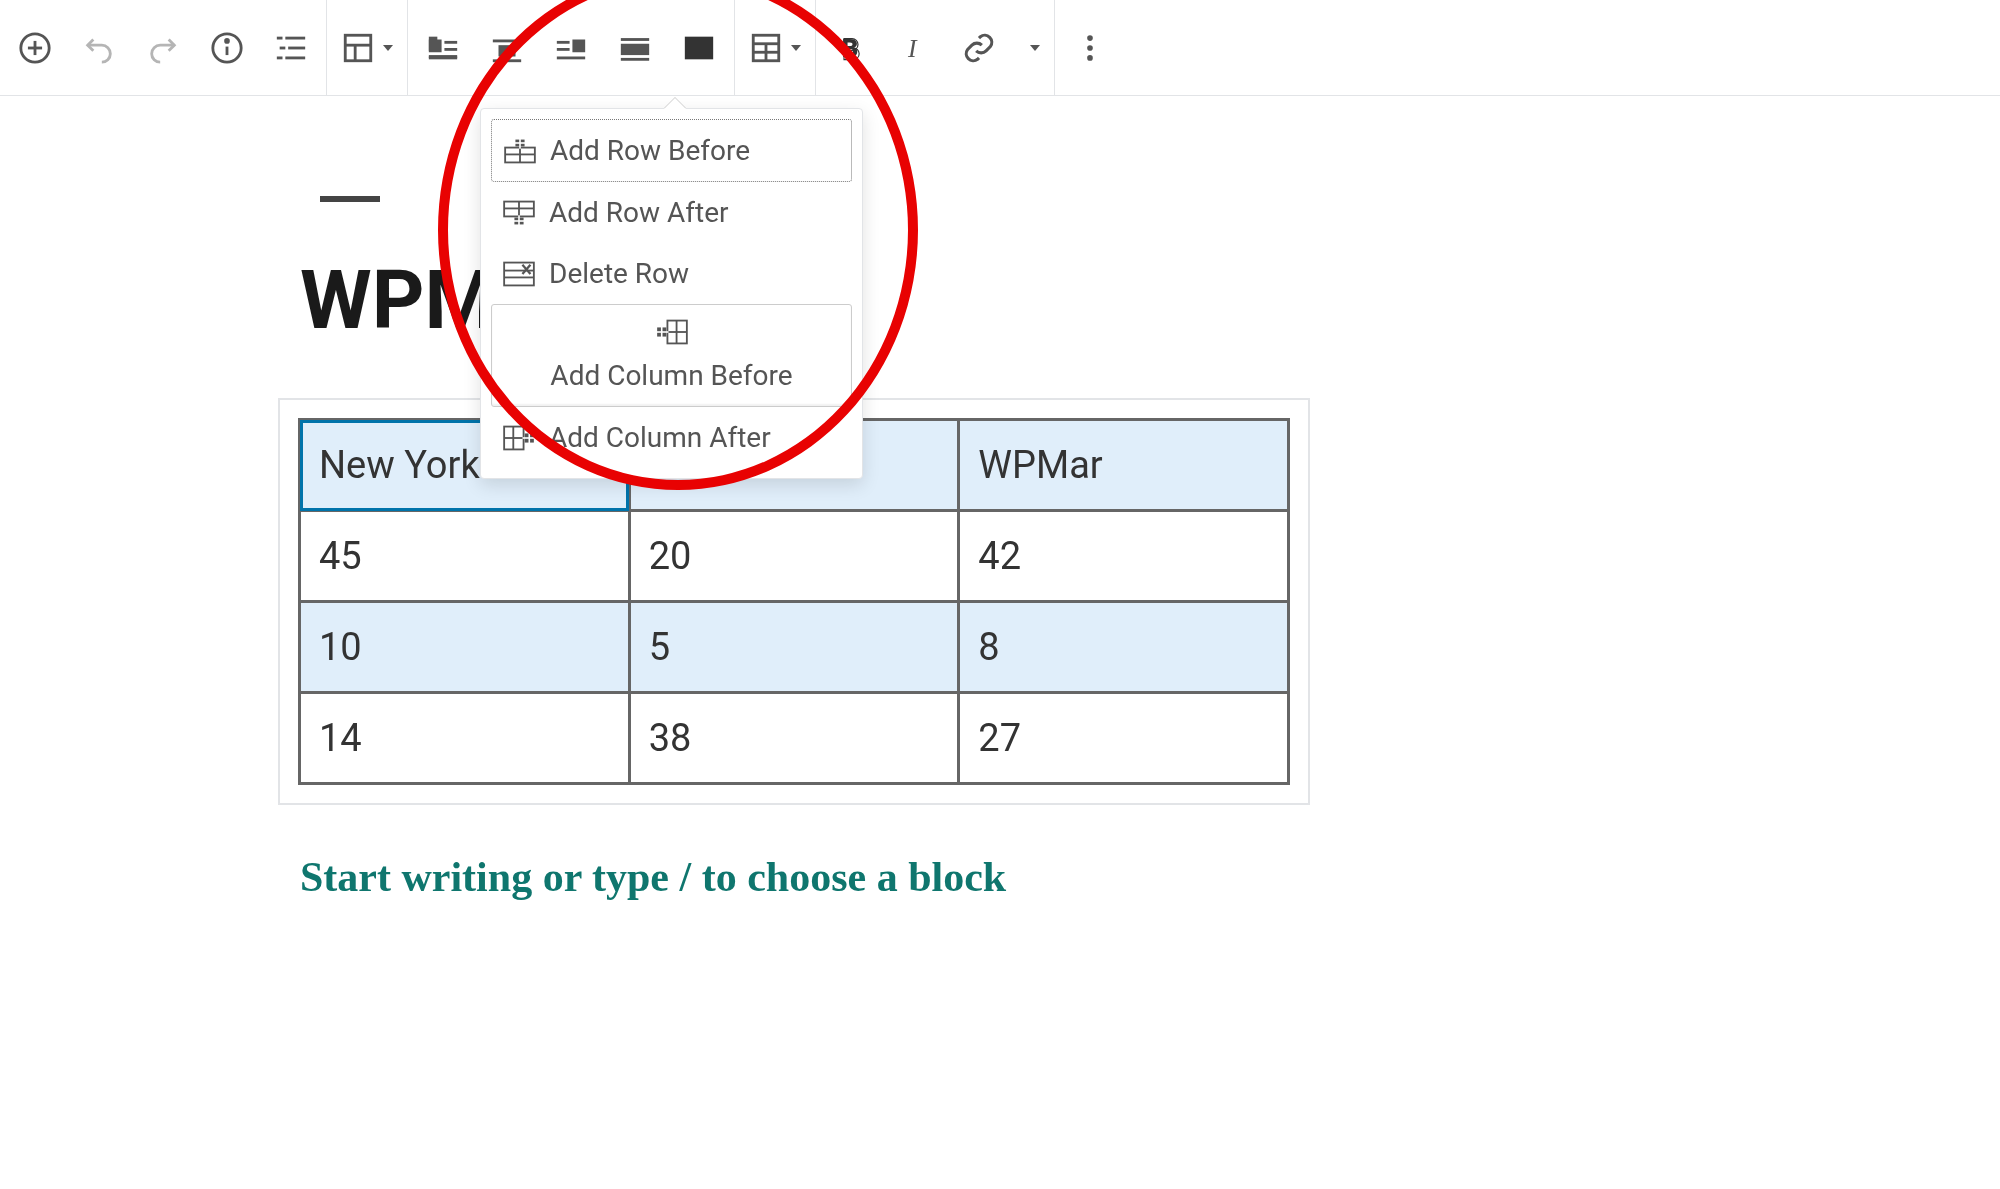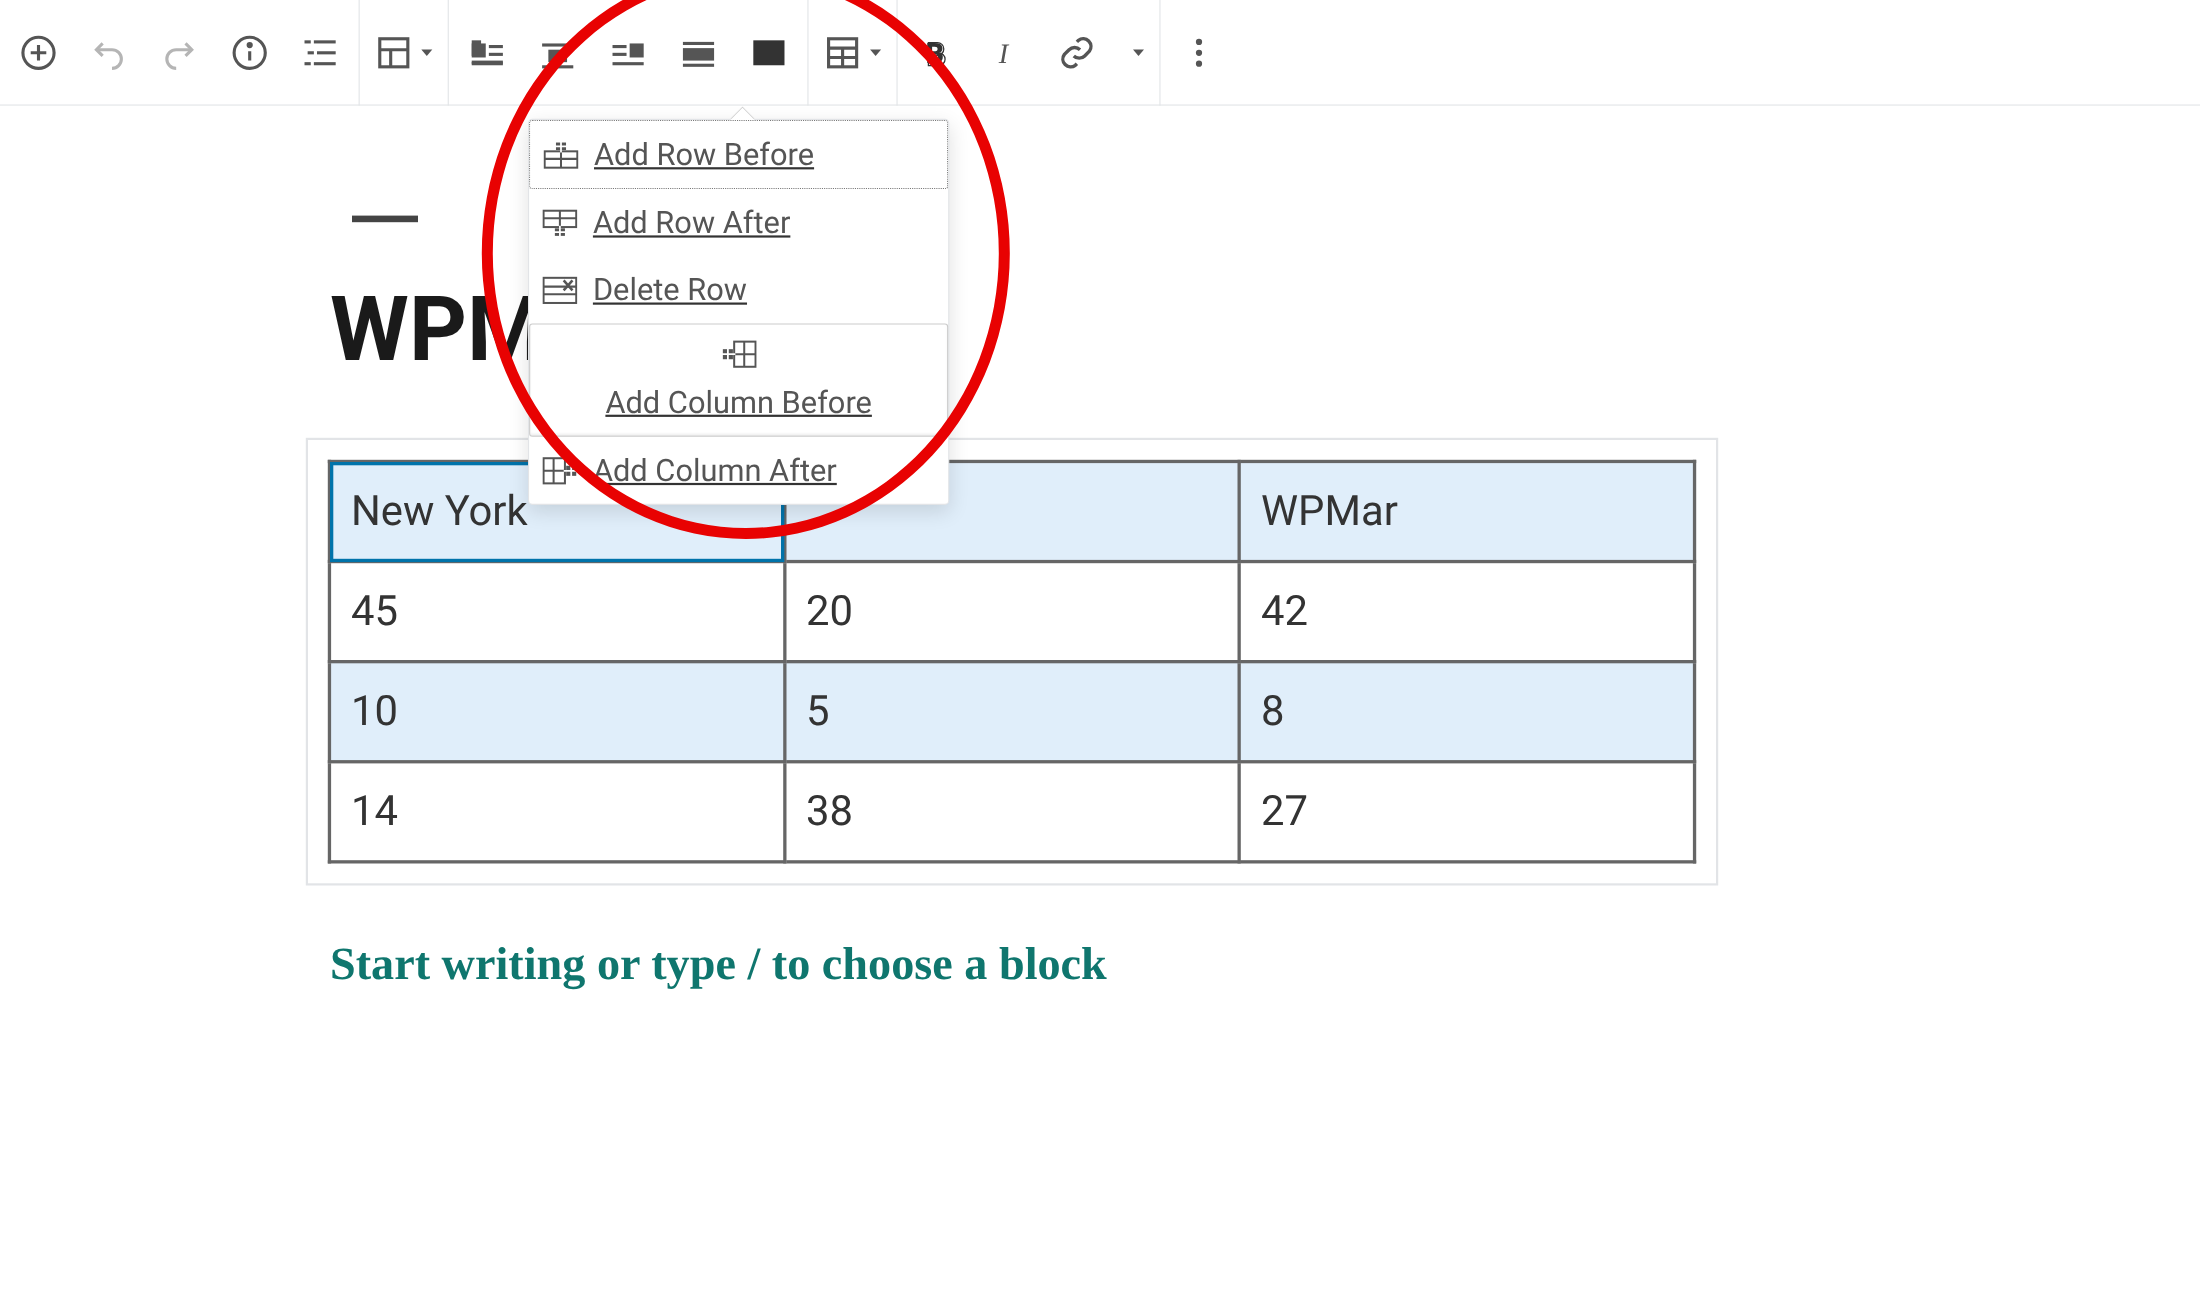--- a/index.html
+++ b/index.html
@@ -67,21 +67,21 @@
   .title {
     font-size: 82px;
     font-weight: 700;
     color: #1a1a1a;
     margin-left: 240px;
     margin-bottom: 50px;
   }
   .block-wrap {
     border: 2px solid #e2e4e7;
     margin-left: 218px;
-    width: 1284px;
+    width: 1032px;
     padding: 18px;
   }
   table.data {
     border-collapse: collapse;
     width: 100%;
     table-layout: fixed;
   }
   table.data th, table.data td {
     border: 3px solid #666;
     padding: 22px 18px;
@@ -111,23 +111,23 @@
 
   
   .dropdown {
     position: absolute;
     top: 108px;
     left: 480px;
     width: 383px;
     background: #fff;
     border: 1px solid #e2e4e7;
     box-shadow: 0 6px 18px rgba(0,0,0,0.12);
+    padding: 10px;
     border-radius: 4px;
     z-index: 50;
-    text-decoration: underline;
   }
   .dropdown::before {
     content: "";
     position: absolute;
     top: -11px;
     left: 183px;
     border-left: 11px solid transparent;
     border-right: 11px solid transparent;
     border-bottom: 11px solid #fff;
     filter: drop-shadow(0 -1px 0 #ccc);

